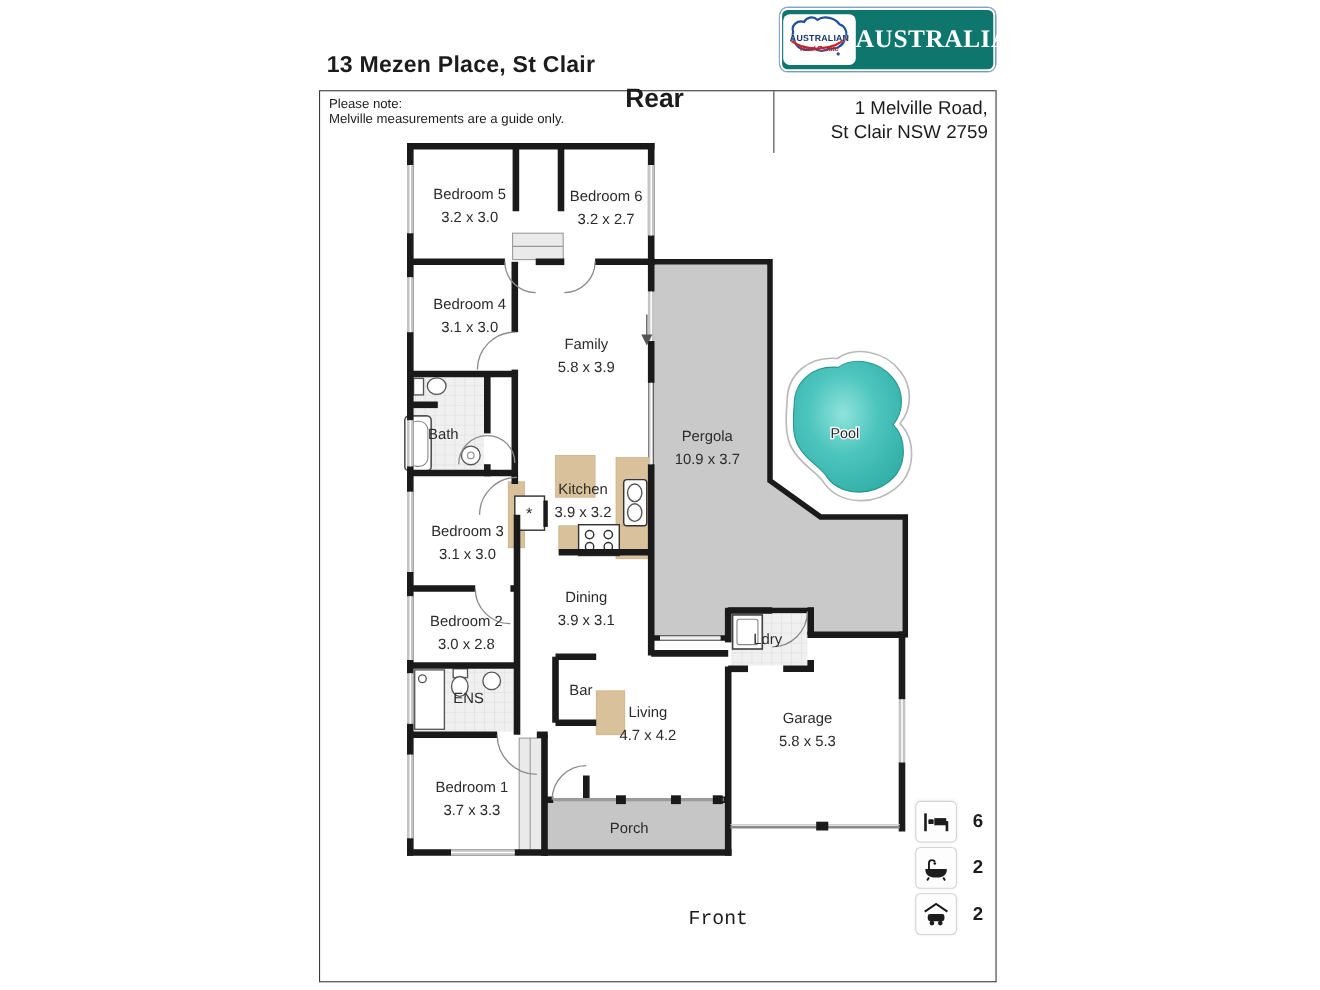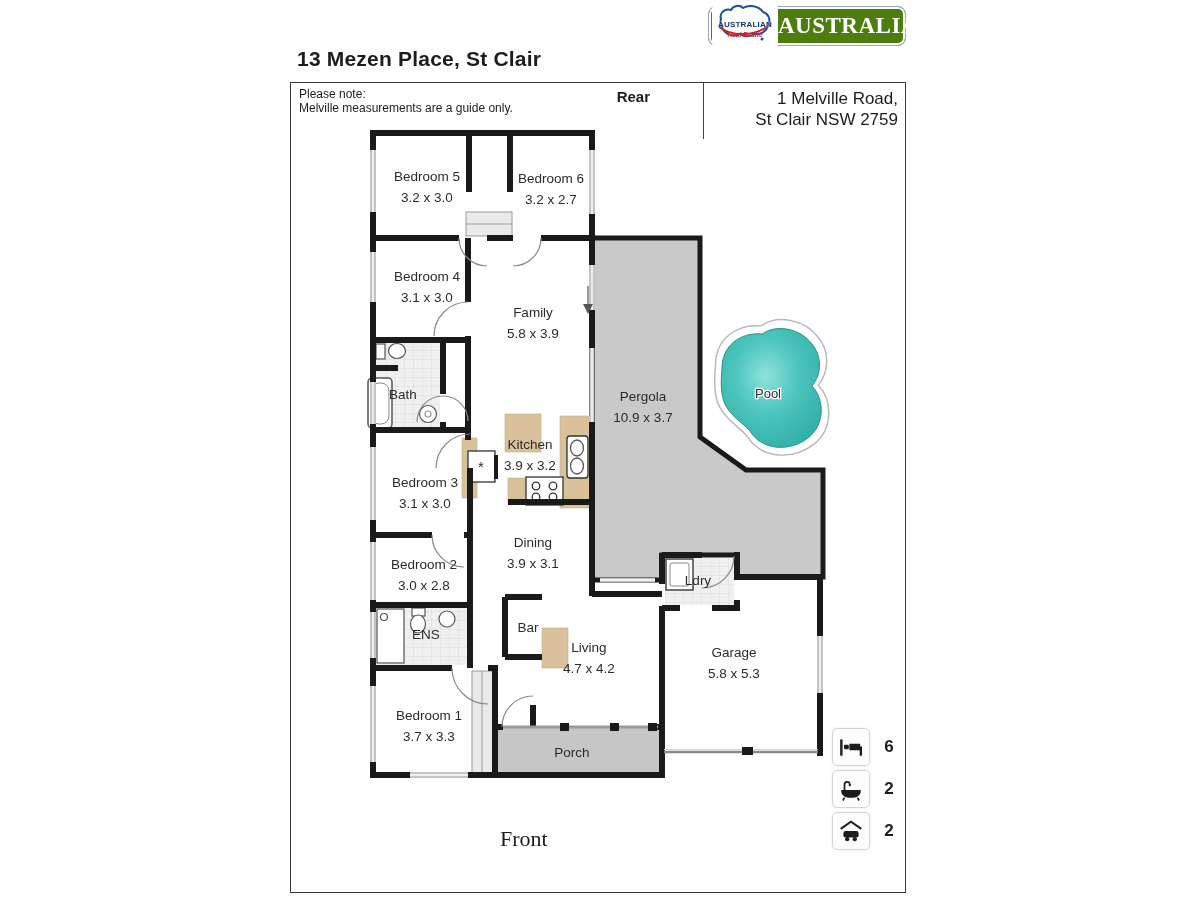--- a/index.html
+++ b/index.html
@@ -3,26 +3,26 @@
 <meta charset="utf-8">
 <style>
   html,body{margin:0;padding:0;}
   body{width:1200px;height:900px;position:relative;background:#ffffff;overflow:hidden;
        font-family:"Liberation Sans",sans-serif;color:#222;}
   .abs{position:absolute;}
   
   #page-title{left:297px;top:47px;font-size:21px;font-weight:bold;color:#1c1c1c;letter-spacing:0.2px;}
   #outer-frame{left:290px;top:82px;width:616px;height:811px;border:1.5px solid #3a3a3a;box-sizing:border-box;}
   #note{left:299px;top:87px;font-size:12px;line-height:14px;color:#1c1c1c;}
-  #rear-label{left:540px;top:88px;width:110px;text-align:right;font-size:15px;font-weight:600;color:#1c1c1c;}
-  #front-label{left:500px;top:826px;width:180px;text-align:left;font-size:22px;font-family:Liberation Serif, serif;color:#1c1c1c;}
+  #rear-label{left:540px;top:76px;width:110px;text-align:center;font-size:24px;font-weight:600;color:#1c1c1c;}
+  #front-label{left:500px;top:826px;width:180px;text-align:right;font-size:18px;font-family:Liberation Mono, monospace;color:#1c1c1c;}
   #address{left:700px;top:88px;width:198px;text-align:right;font-size:17px;line-height:21px;color:#1c1c1c;}
   #address-divider{left:703px;top:83px;width:1px;height:56px;background:#444;}
   
-  #logo{left:708px;top:6px;width:198px;height:40px;background:#4d7c0f;border:1px solid #9aa7c4;border-radius:8px;
+  #logo{left:708px;top:6px;width:198px;height:60px;background:#0f766e;border:1px solid #9aa7c4;border-radius:8px;
         box-shadow:inset 0 0 0 2px #ffffff;display:flex;align-items:center;padding:3px;box-sizing:border-box;}
   #logo-emblem{width:66px;height:46px;background:#fff;border-radius:6px;position:relative;flex:none;overflow:hidden;}
   #logo-emblem svg{position:absolute;left:0;top:0;}
   #emblem-text{position:absolute;left:0;top:17px;width:100%;text-align:center;font-size:8px;font-weight:bold;
                color:#16356f;letter-spacing:0.2px;text-shadow:0 0 2px #fff;}
   #emblem-sub{position:absolute;left:0;top:28px;width:100%;text-align:center;font-size:6.5px;font-style:italic;
               font-weight:bold;color:#c4262e;}
   #logo-word{flex:1;text-align:center;color:#ffffff;font-family:"Liberation Serif",serif;
              font-weight:bold;font-size:23px;letter-spacing:0.5px;}
   

